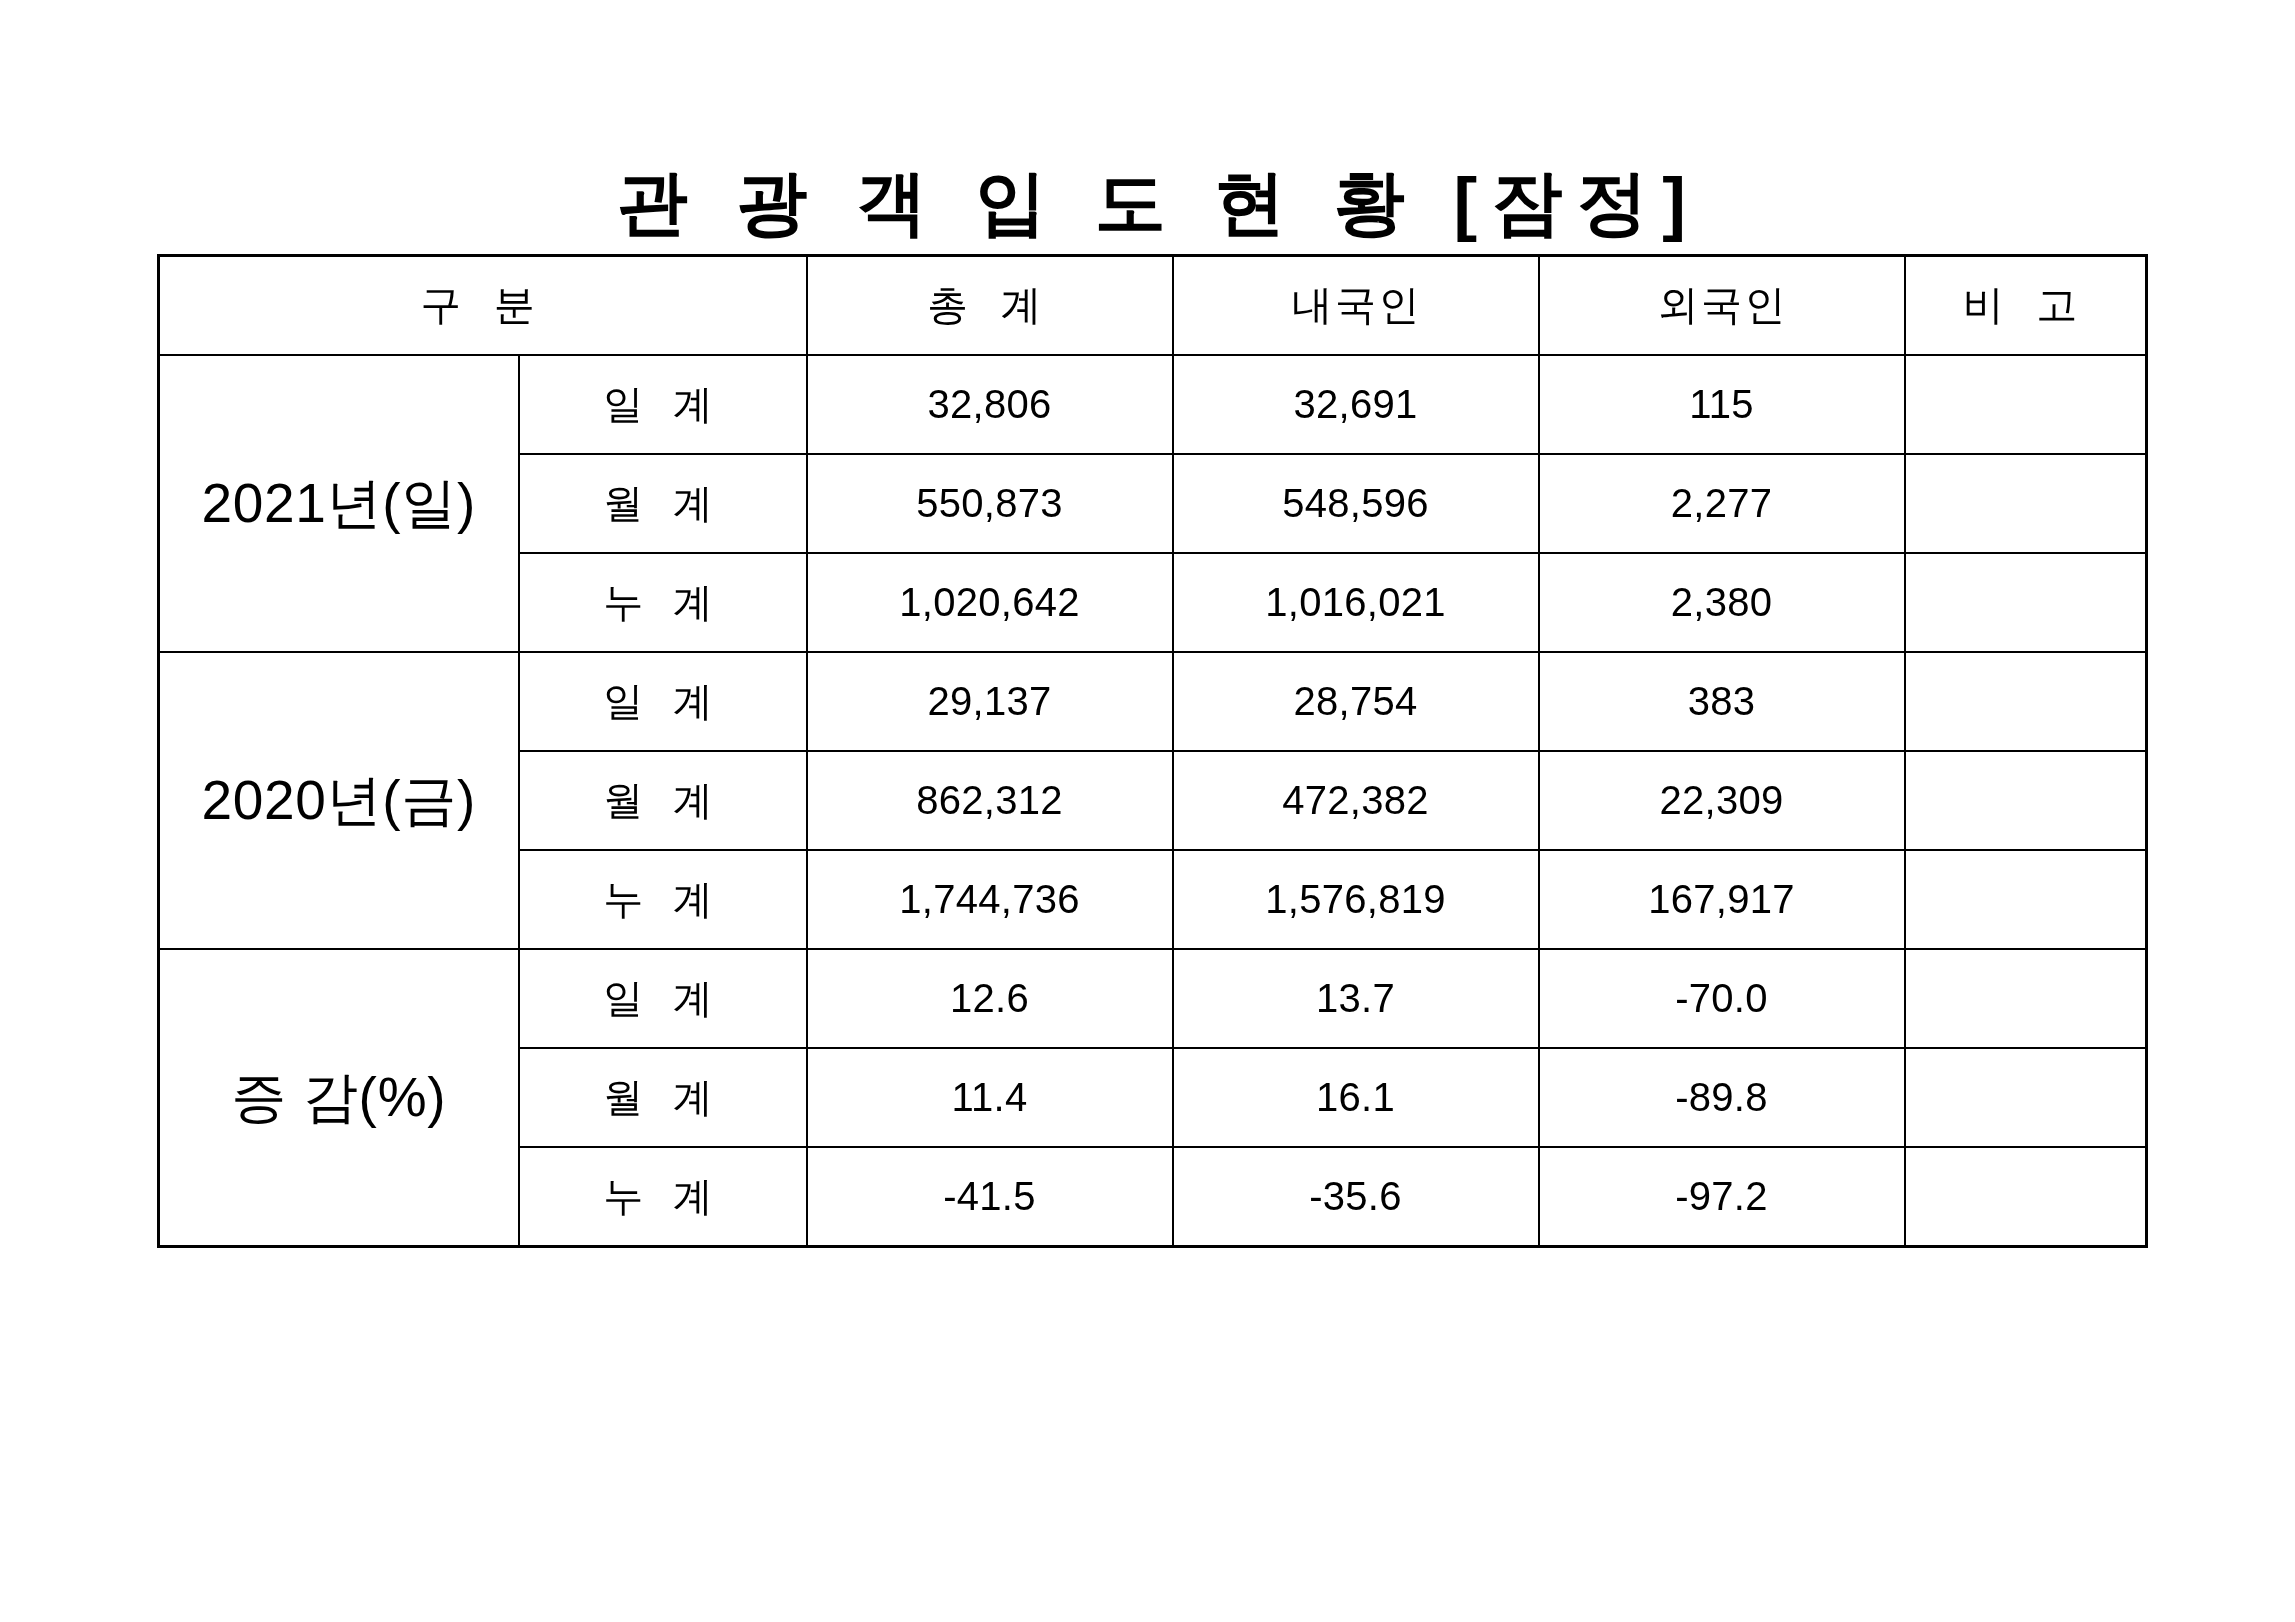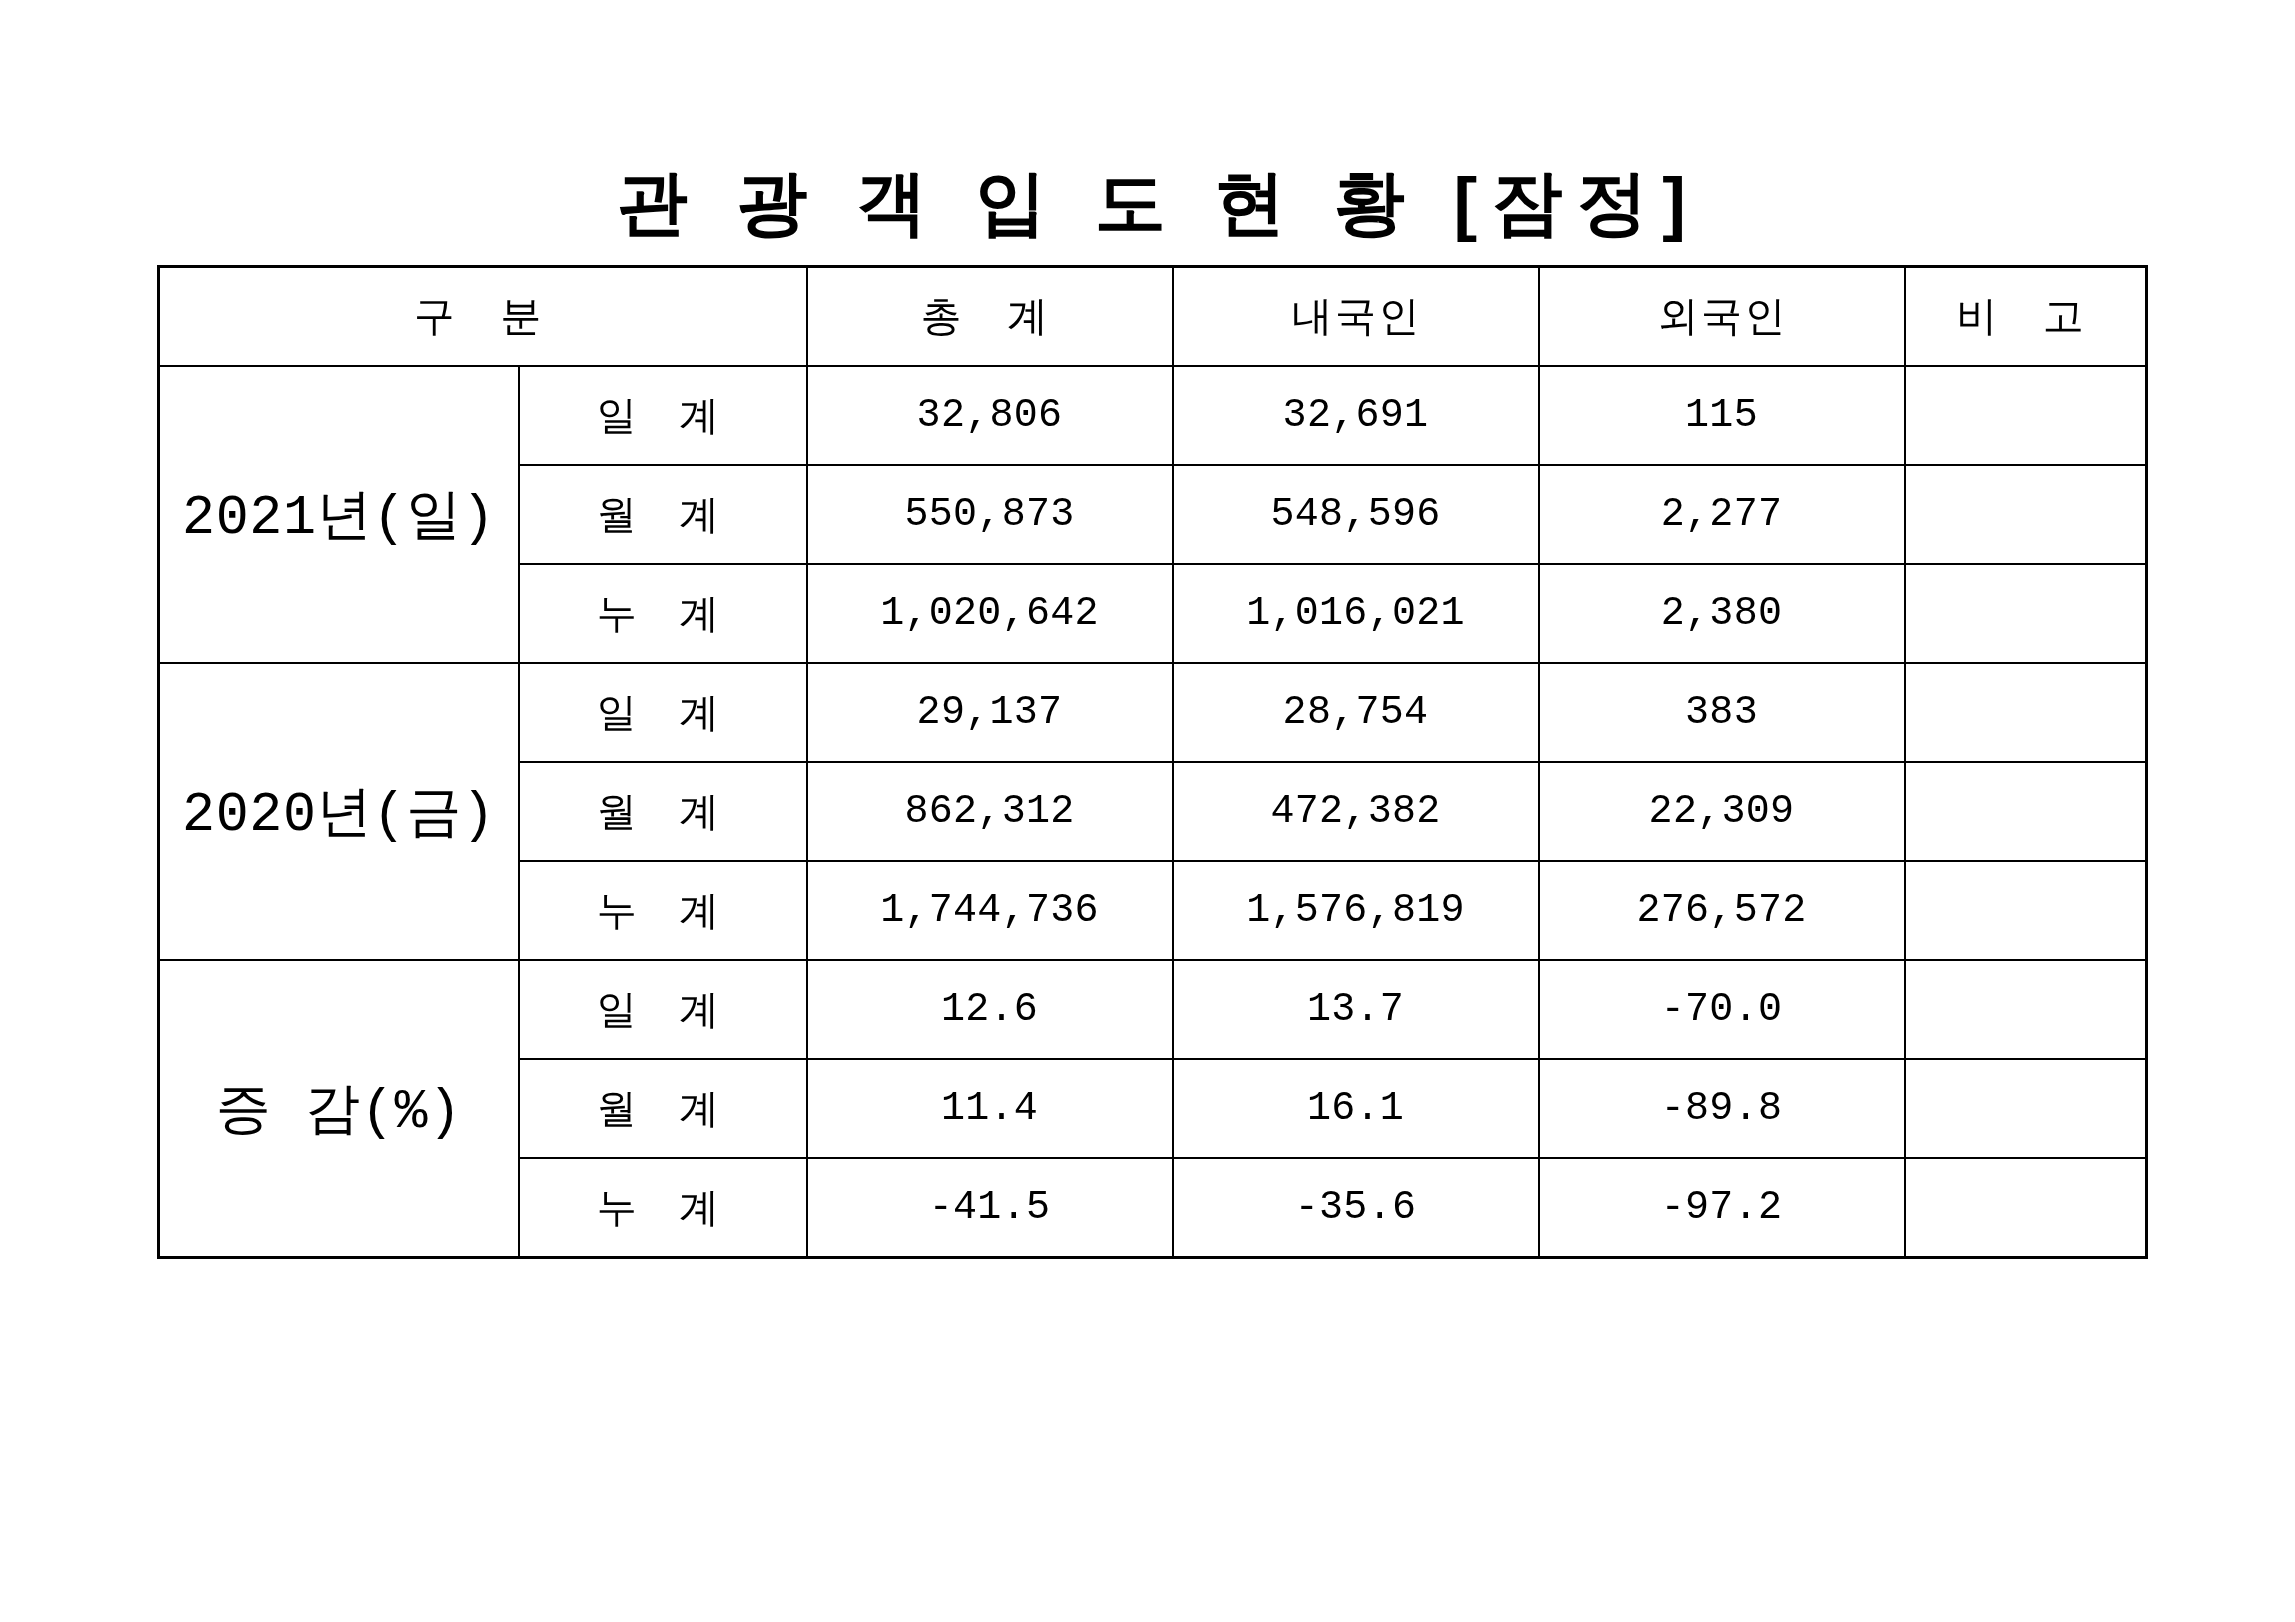--- a/index.html
+++ b/index.html
@@ -37,24 +37,23 @@
   .date-line {
     text-align: right;
     font-size: 37px;
     font-weight: 400;
     letter-spacing: 1.3px;
     margin-top: 31px;
     padding-right: 149px;
   }
 
   .table-wrap {
-    margin-top: 23px;
+    margin-top: 12px;
     padding-left: 157px;
     padding-right: 108px;
-    font-family: Liberation Mono, monospace;
   }
 
   table.report {
     border-collapse: collapse;
     width: 1989px;
     table-layout: fixed;
   }
 
   table.report td,
   table.report th {
@@ -175,21 +174,21 @@
           <td class="sublabel">월 계</td>
           <td class="num">862,312</td>
           <td class="num">472,382</td>
           <td class="num">22,309</td>
           <td class="num"></td>
         </tr>
         <tr>
           <td class="sublabel">누 계</td>
           <td class="num">1,744,736</td>
           <td class="num">1,576,819</td>
-          <td class="num">276,572</td>
+          <td class="num">167,917</td>
           <td class="num"></td>
         </tr>
 
         <tr class="grp-top">
           <td class="rowlabel" rowspan="3">증 감(%)</td>
           <td class="sublabel">일 계</td>
           <td class="num">12.6</td>
           <td class="num">13.7</td>
           <td class="num">-70.0</td>
           <td class="num"></td>

